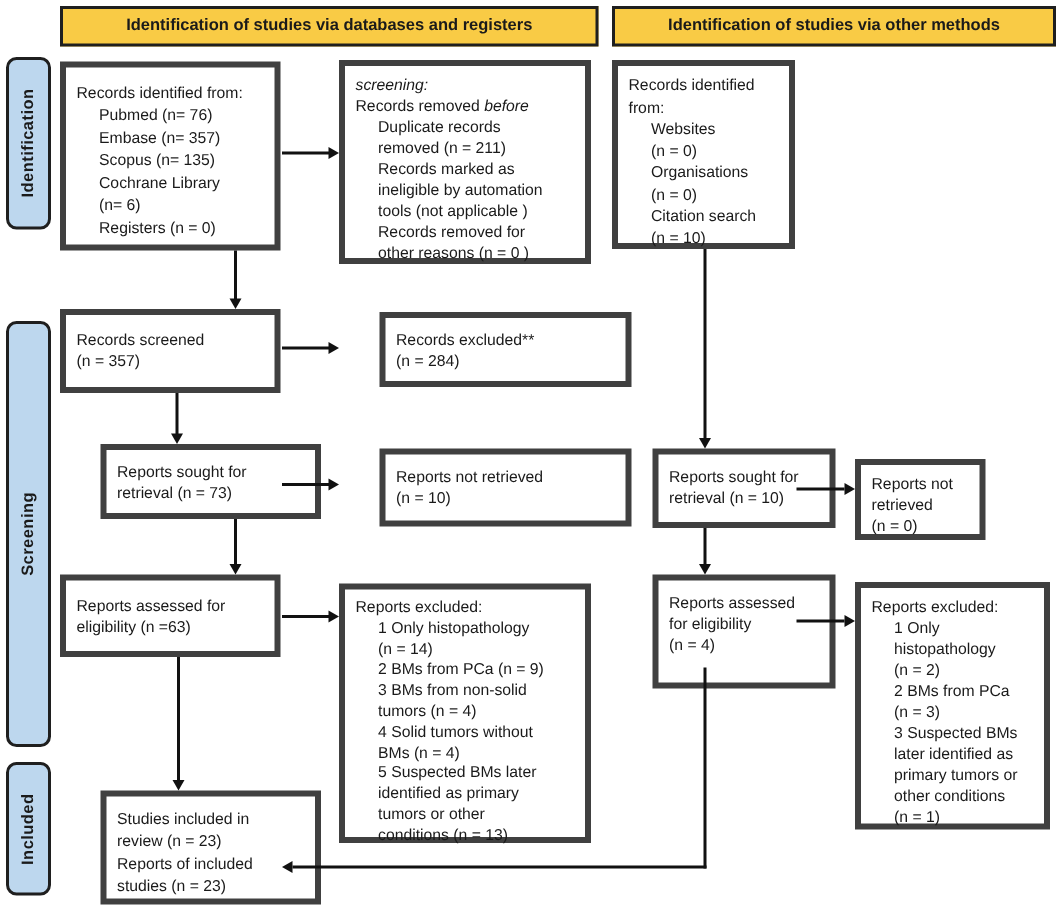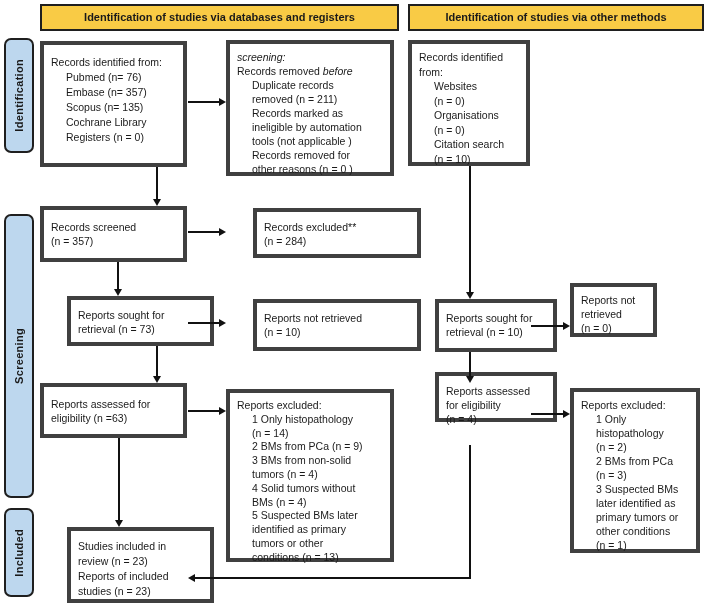--- a/index.html
+++ b/index.html
@@ -61,20 +61,21 @@
   <div class="stage" style="left:4px;top:508px;width:26px;height:85px;">
     <span>Included</span>
   </div>
 
   <div class="box lh15 pt10" style="left:40px;top:41px;width:147px;height:126px;">
     <div class="bl">Records identified from:</div>
     <div class="bl ind">Pubmed (n= 76)</div>
     <div class="bl ind">Embase (n= 357)</div>
     <div class="bl ind">Scopus (n= 135)</div>
     <div class="bl ind">Cochrane Library</div>
+    <div class="bl ind">(n= 6)</div>
     <div class="bl ind">Registers (n = 0)</div>
   </div>
 
   <div class="box" style="left:226px;top:40px;width:168px;height:136px;">
     <div class="bl it">screening:</div>
     <div class="bl"><span>Records removed </span><span class="it">before</span></div>
     <div class="bl ind">Duplicate records</div>
     <div class="bl ind">removed (n = 211)</div>
     <div class="bl ind">Records marked as</div>
     <div class="bl ind">ineligible by automation</div>
@@ -108,21 +109,21 @@
     <div class="bl">retrieval (n = 73)</div>
   </div>
   <div class="box pt8" style="left:226px;top:299px;width:168px;height:52px;">
     <div class="bl">Reports not retrieved</div>
     <div class="bl">(n = 10)</div>
   </div>
   <div class="box pt8" style="left:408px;top:299px;width:122px;height:53px;">
     <div class="bl">Reports sought for</div>
     <div class="bl">retrieval (n = 10)</div>
   </div>
-  <div class="box" style="left:570px;top:283px;width:87px;height:54px;">
+  <div class="box" style="left:570px;top:306px;width:87px;height:54px;">
     <div class="bl">Reports not</div>
     <div class="bl">retrieved</div>
     <div class="bl">(n = 0)</div>
   </div>
 
   <div class="box pt10" style="left:40px;top:383px;width:147px;height:55px;">
     <div class="bl">Reports assessed for</div>
     <div class="bl">eligibility (n =63)</div>
   </div>
 
@@ -134,21 +135,21 @@
     <div class="bl ind">3 BMs from non-solid</div>
     <div class="bl ind">tumors (n = 4)</div>
     <div class="bl ind">4 Solid tumors without</div>
     <div class="bl ind">BMs (n = 4)</div>
     <div class="bl ind">5 Suspected BMs later</div>
     <div class="bl ind">identified as primary</div>
     <div class="bl ind">tumors or other</div>
     <div class="bl ind">conditions (n = 13)</div>
   </div>
 
-  <div class="box pt8" style="left:408px;top:372px;width:122px;height:50px;">
+  <div class="box pt8" style="left:408px;top:383px;width:122px;height:76px;">
     <div class="bl">Reports assessed</div>
     <div class="bl">for eligibility</div>
     <div class="bl">(n = 4)</div>
   </div>
 
   <div class="box" style="left:570px;top:388px;width:130px;height:165px;">
     <div class="bl">Reports excluded:</div>
     <div class="bl ind">1 Only</div>
     <div class="bl ind">histopathology</div>
     <div class="bl ind">(n = 2)</div>

